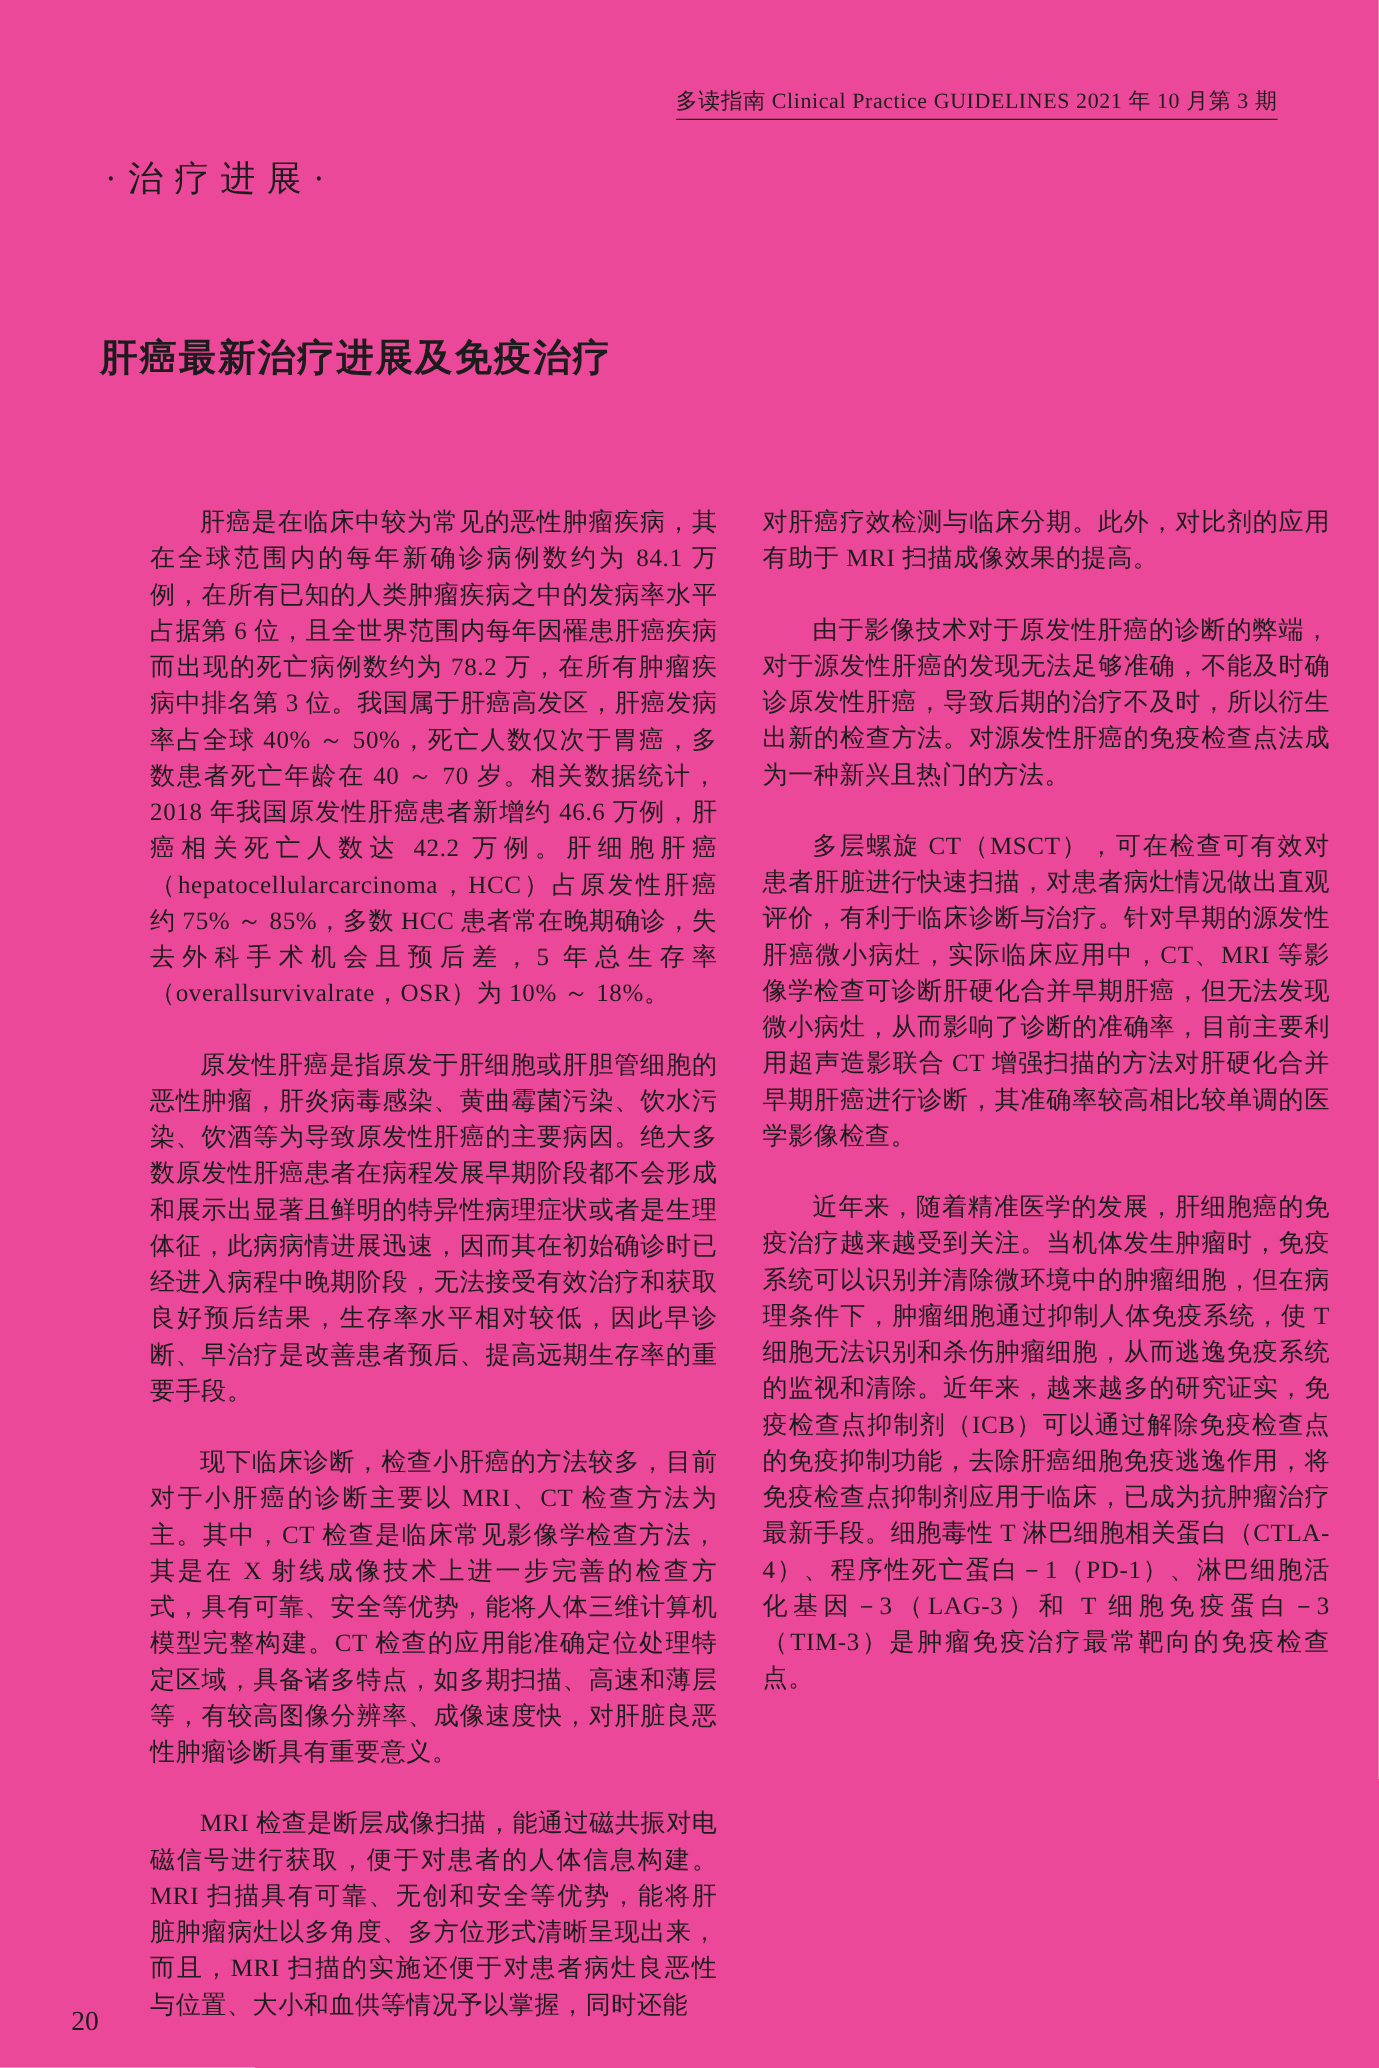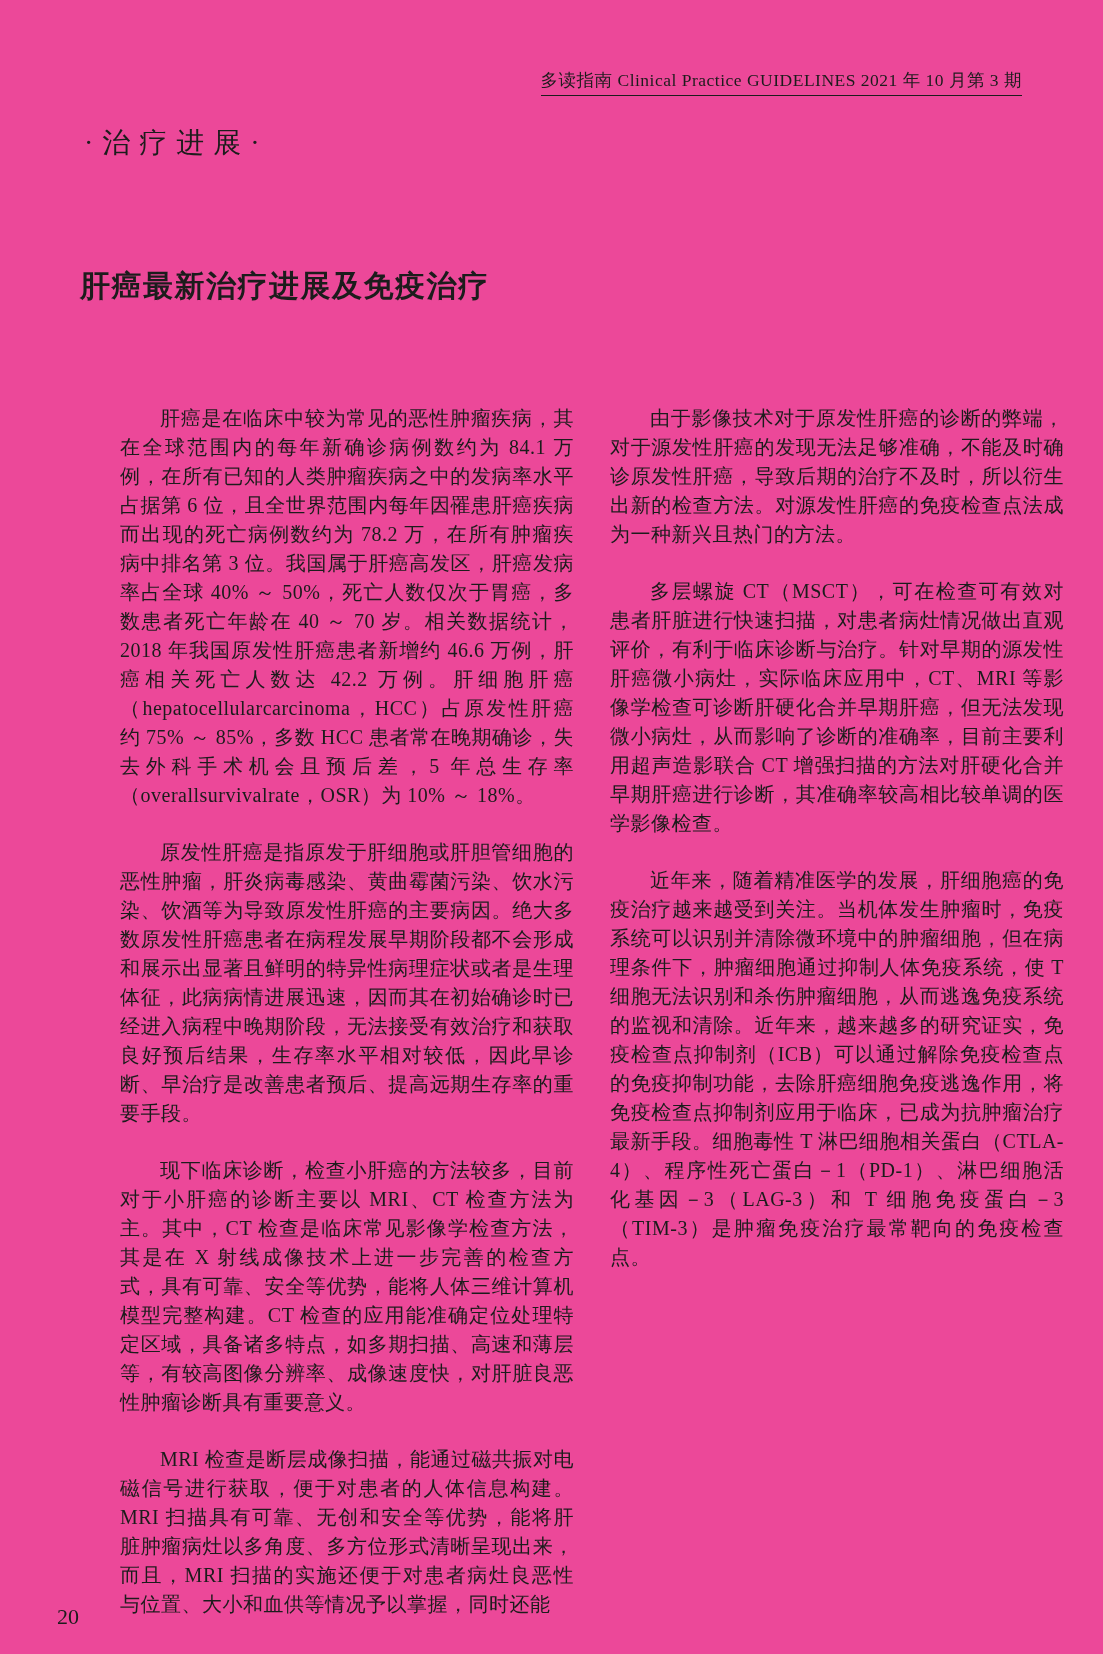--- a/index.html
+++ b/index.html
@@ -97,20 +97,21 @@
   <h1 class="article-title">肝癌最新治疗进展及免疫治疗</h1>
 
   <div class="columns">
     <div class="col">
       <p>肝癌是在临床中较为常见的恶性肿瘤疾病，其在全球范围内的每年新确诊病例数约为 84.1 万例，在所有已知的人类肿瘤疾病之中的发病率水平占据第 6 位，且全世界范围内每年因罹患肝癌疾病而出现的死亡病例数约为 78.2 万，在所有肿瘤疾病中排名第 3 位。我国属于肝癌高发区，肝癌发病率占全球 40% ～ 50%，死亡人数仅次于胃癌，多数患者死亡年龄在 40 ～ 70 岁。相关数据统计，2018 年我国原发性肝癌患者新增约 46.6 万例，肝癌相关死亡人数达 42.2 万例。肝细胞肝癌（hepatocellularcarcinoma，HCC）占原发性肝癌约 75% ～ 85%，多数 HCC 患者常在晚期确诊，失去外科手术机会且预后差，5 年总生存率（overallsurvivalrate，OSR）为 10% ～ 18%。</p>
       <p>原发性肝癌是指原发于肝细胞或肝胆管细胞的恶性肿瘤，肝炎病毒感染、黄曲霉菌污染、饮水污染、饮酒等为导致原发性肝癌的主要病因。绝大多数原发性肝癌患者在病程发展早期阶段都不会形成和展示出显著且鲜明的特异性病理症状或者是生理体征，此病病情进展迅速，因而其在初始确诊时已经进入病程中晚期阶段，无法接受有效治疗和获取良好预后结果，生存率水平相对较低，因此早诊断、早治疗是改善患者预后、提高远期生存率的重要手段。</p>
       <p>现下临床诊断，检查小肝癌的方法较多，目前对于小肝癌的诊断主要以 MRI、CT 检查方法为主。其中，CT 检查是临床常见影像学检查方法，其是在 X 射线成像技术上进一步完善的检查方式，具有可靠、安全等优势，能将人体三维计算机模型完整构建。CT 检查的应用能准确定位处理特定区域，具备诸多特点，如多期扫描、高速和薄层等，有较高图像分辨率、成像速度快，对肝脏良恶性肿瘤诊断具有重要意义。</p>
       <p>MRI 检查是断层成像扫描，能通过磁共振对电磁信号进行获取，便于对患者的人体信息构建。MRI 扫描具有可靠、无创和安全等优势，能将肝脏肿瘤病灶以多角度、多方位形式清晰呈现出来，而且，MRI 扫描的实施还便于对患者病灶良恶性与位置、大小和血供等情况予以掌握，同时还能</p>
     </div>
     <div class="col">
+      <p class="no-indent">对肝癌疗效检测与临床分期。此外，对比剂的应用有助于 MRI 扫描成像效果的提高。</p>
       <p>由于影像技术对于原发性肝癌的诊断的弊端，对于源发性肝癌的发现无法足够准确，不能及时确诊原发性肝癌，导致后期的治疗不及时，所以衍生出新的检查方法。对源发性肝癌的免疫检查点法成为一种新兴且热门的方法。</p>
       <p>多层螺旋 CT（MSCT），可在检查可有效对患者肝脏进行快速扫描，对患者病灶情况做出直观评价，有利于临床诊断与治疗。针对早期的源发性肝癌微小病灶，实际临床应用中，CT、MRI 等影像学检查可诊断肝硬化合并早期肝癌，但无法发现微小病灶，从而影响了诊断的准确率，目前主要利用超声造影联合 CT 增强扫描的方法对肝硬化合并早期肝癌进行诊断，其准确率较高相比较单调的医学影像检查。</p>
       <p>近年来，随着精准医学的发展，肝细胞癌的免疫治疗越来越受到关注。当机体发生肿瘤时，免疫系统可以识别并清除微环境中的肿瘤细胞，但在病理条件下，肿瘤细胞通过抑制人体免疫系统，使 T 细胞无法识别和杀伤肿瘤细胞，从而逃逸免疫系统的监视和清除。近年来，越来越多的研究证实，免疫检查点抑制剂（ICB）可以通过解除免疫检查点的免疫抑制功能，去除肝癌细胞免疫逃逸作用，将免疫检查点抑制剂应用于临床，已成为抗肿瘤治疗最新手段。细胞毒性 T 淋巴细胞相关蛋白（CTLA-4）、程序性死亡蛋白－1（PD-1）、淋巴细胞活化基因－3（LAG-3）和 T 细胞免疫蛋白－3（TIM-3）是肿瘤免疫治疗最常靶向的免疫检查点。</p>
     </div>
   </div>
 
   <div class="page-number">20</div>
 
 </div>
 

